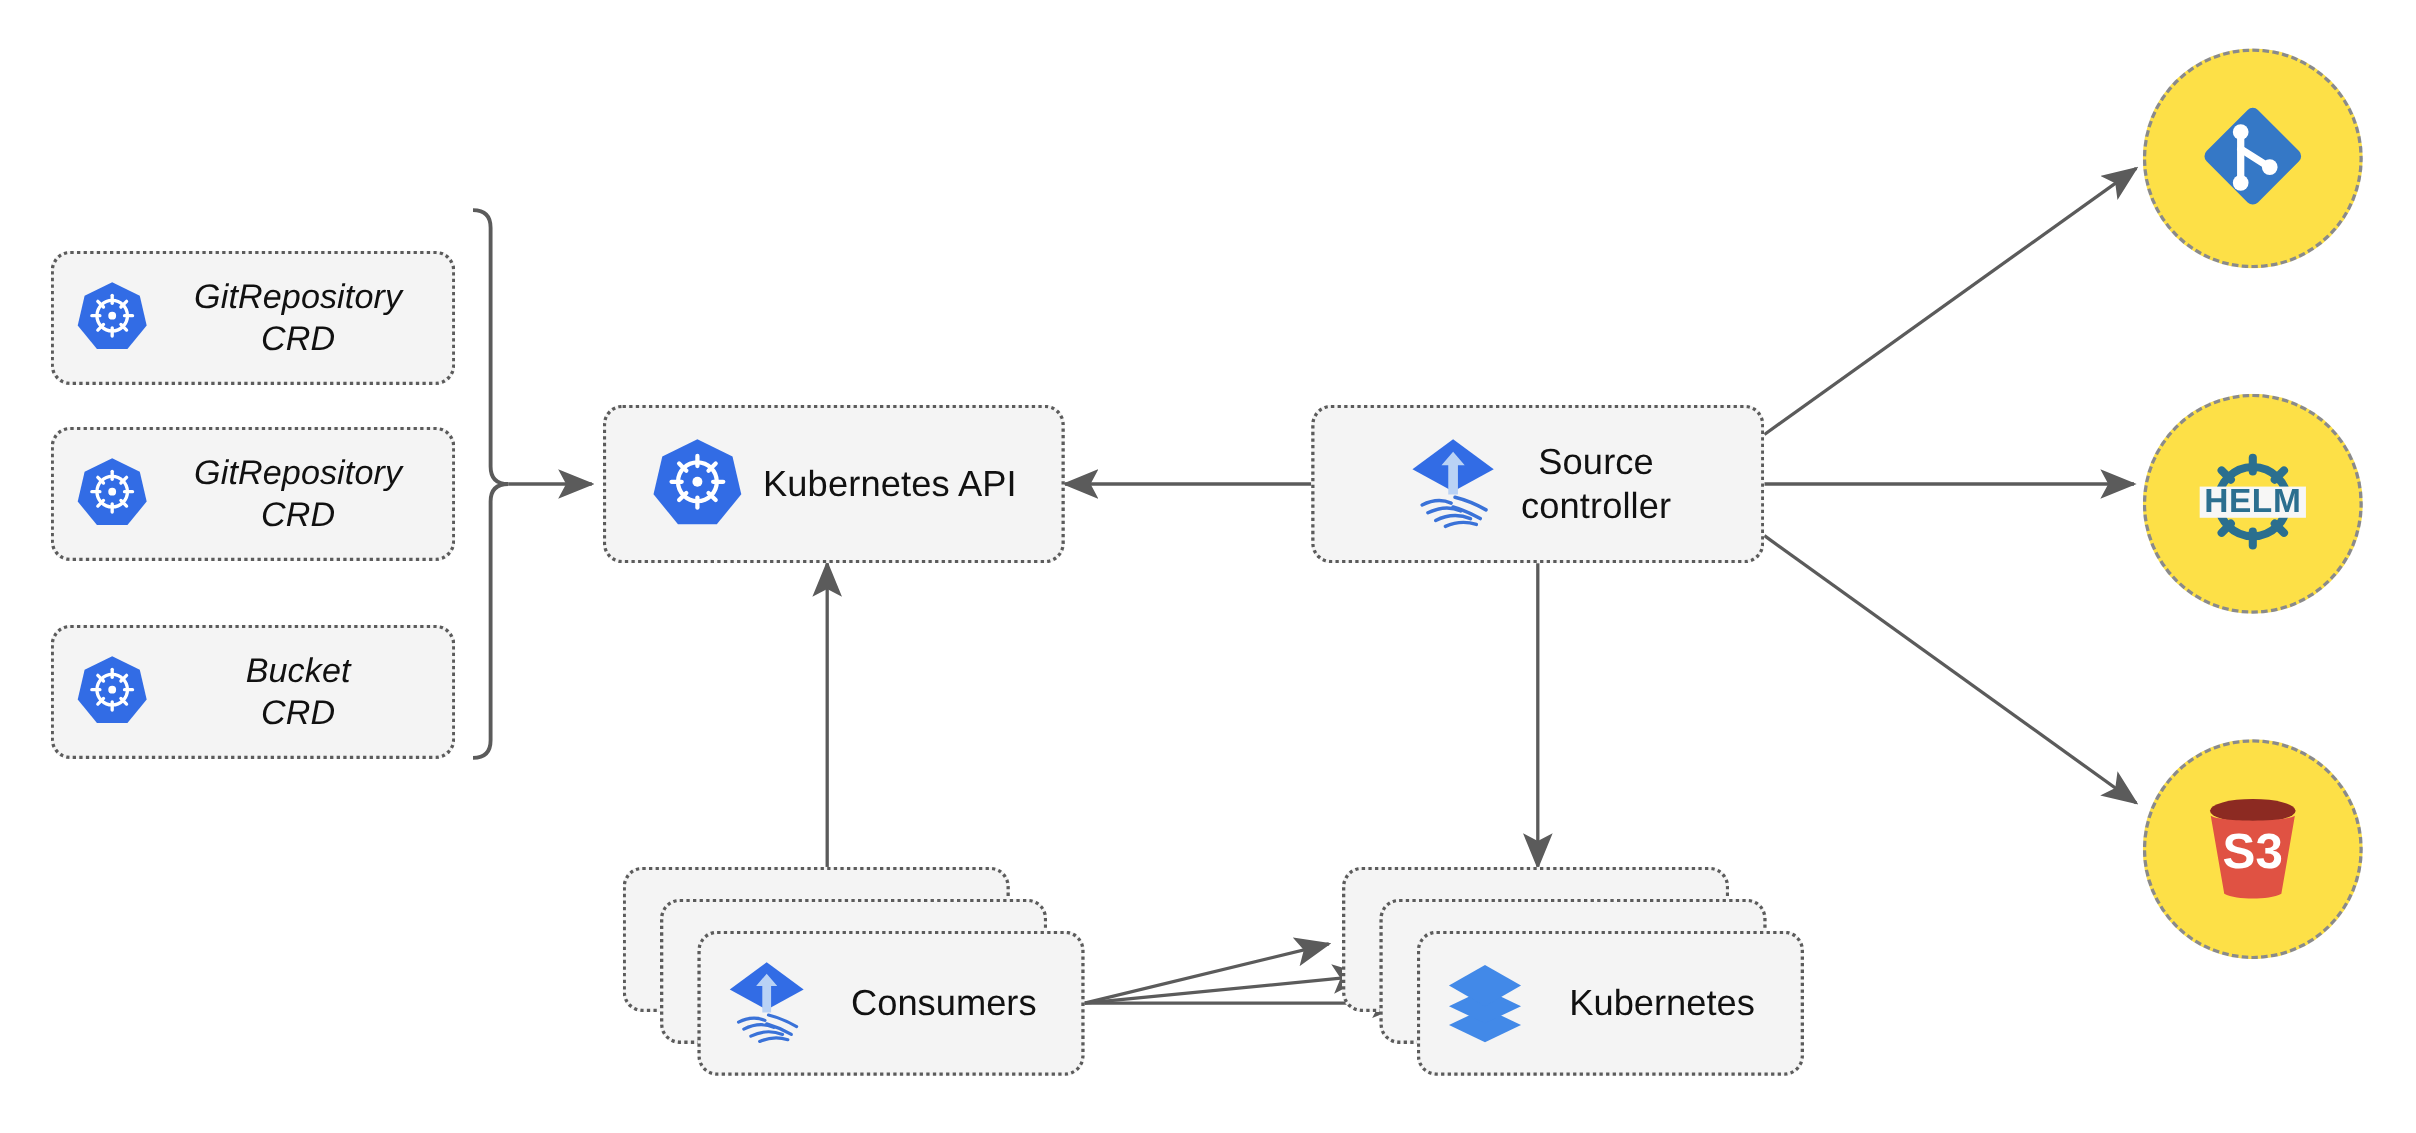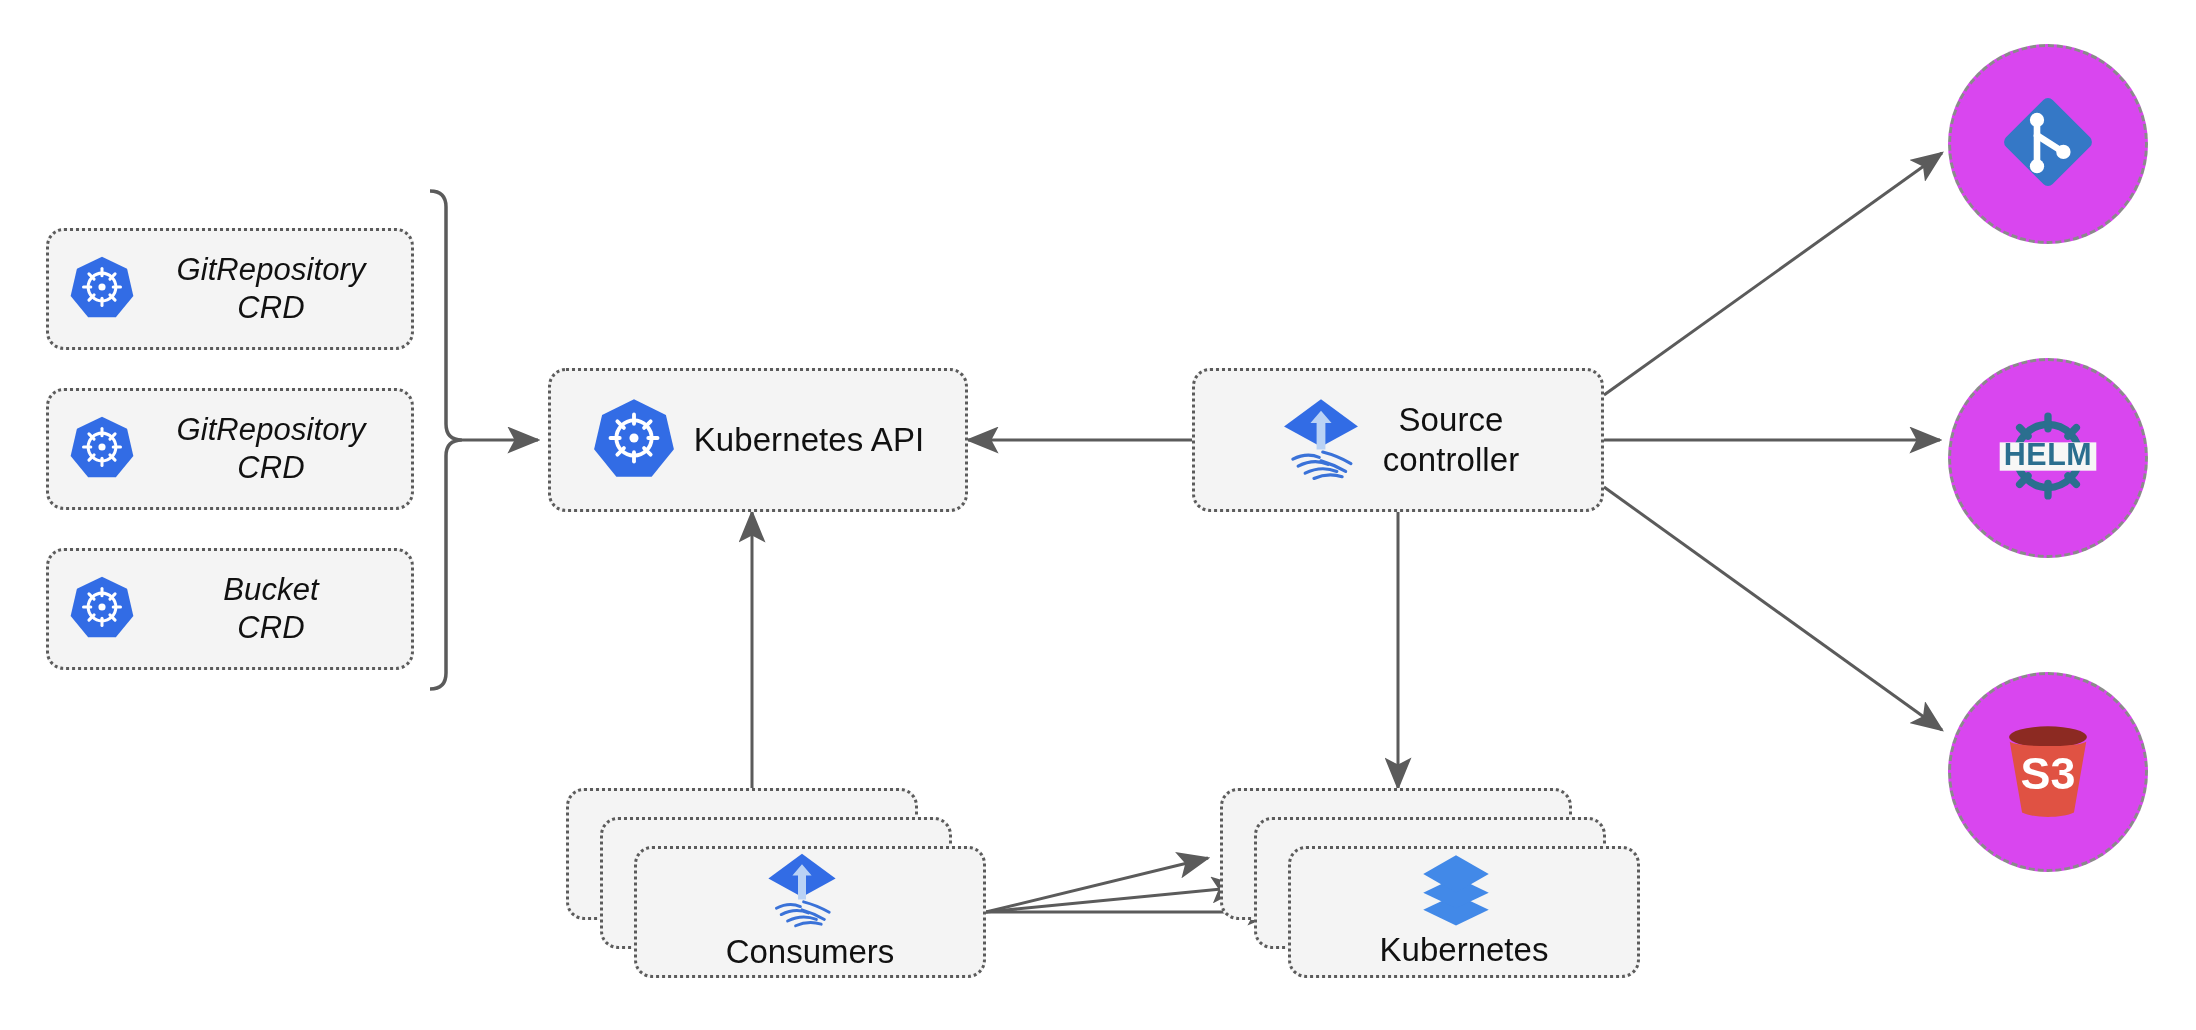--- a/index.html
+++ b/index.html
@@ -72,21 +72,20 @@
     height: 190px;
   }
   .stack .card {
     position: absolute;
     box-sizing: border-box;
     background: #f4f4f4;
     border: 3px dotted #5b5b5b;
     border-radius: 18px;
     width: 352px;
     height: 132px;
-    flex-direction: column;
   }
   .stack .card.c1 { left: 0;   top: 0;  }
   .stack .card.c2 { left: 34px; top: 29px; }
   .stack .card.c3 {
     left: 68px; top: 58px;
     display: flex;
     align-items: center;
     justify-content: flex-start;
     padding: 0 20px;
     z-index: 3;
@@ -99,21 +98,21 @@
     color: #111111;
   }
 
   
   .circle {
     position: absolute;
     box-sizing: border-box;
     width: 200px;
     height: 200px;
     border-radius: 50%;
-    background: #d946ef;
+    background: #fde047;
     border: 3px dashed #8a8a8a;
     display: flex;
     align-items: center;
     justify-content: center;
     text-align: right;
   }
 </style>
 </head>
 <body>
 
@@ -186,21 +185,21 @@
           <line x1="69.8" y1="30.2" x2="62" y2="38"></line>
           <line x1="38" y1="62" x2="30.2" y2="69.8"></line>
         </g>
         <circle cx="50" cy="50" r="5.4" fill="#ffffff"></circle>
       </svg>
     </span>
     <span class="label">GitRepository
 CRD</span>
   </div>
 
-  <div class="node crd" style="top:548px">
+  <div class="node crd" style="top:568px">
     <span class="icon">
       <svg width="66" height="66" viewBox="0 0 100 100">
         <path fill="#326ce5" d="M50 4 L88 22.5 L97.5 63.5 L71 96 L29 96 L2.5 63.5 L12 22.5 Z"></path>
         <g fill="none" stroke="#ffffff" stroke-width="4.6" stroke-linecap="round">
           <circle cx="50" cy="50" r="21"></circle>
           <line x1="50" y1="22" x2="50" y2="33"></line>
           <line x1="50" y1="67" x2="50" y2="78"></line>
           <line x1="22" y1="50" x2="33" y2="50"></line>
           <line x1="67" y1="50" x2="78" y2="50"></line>
           <line x1="30.2" y1="30.2" x2="38" y2="38"></line>

